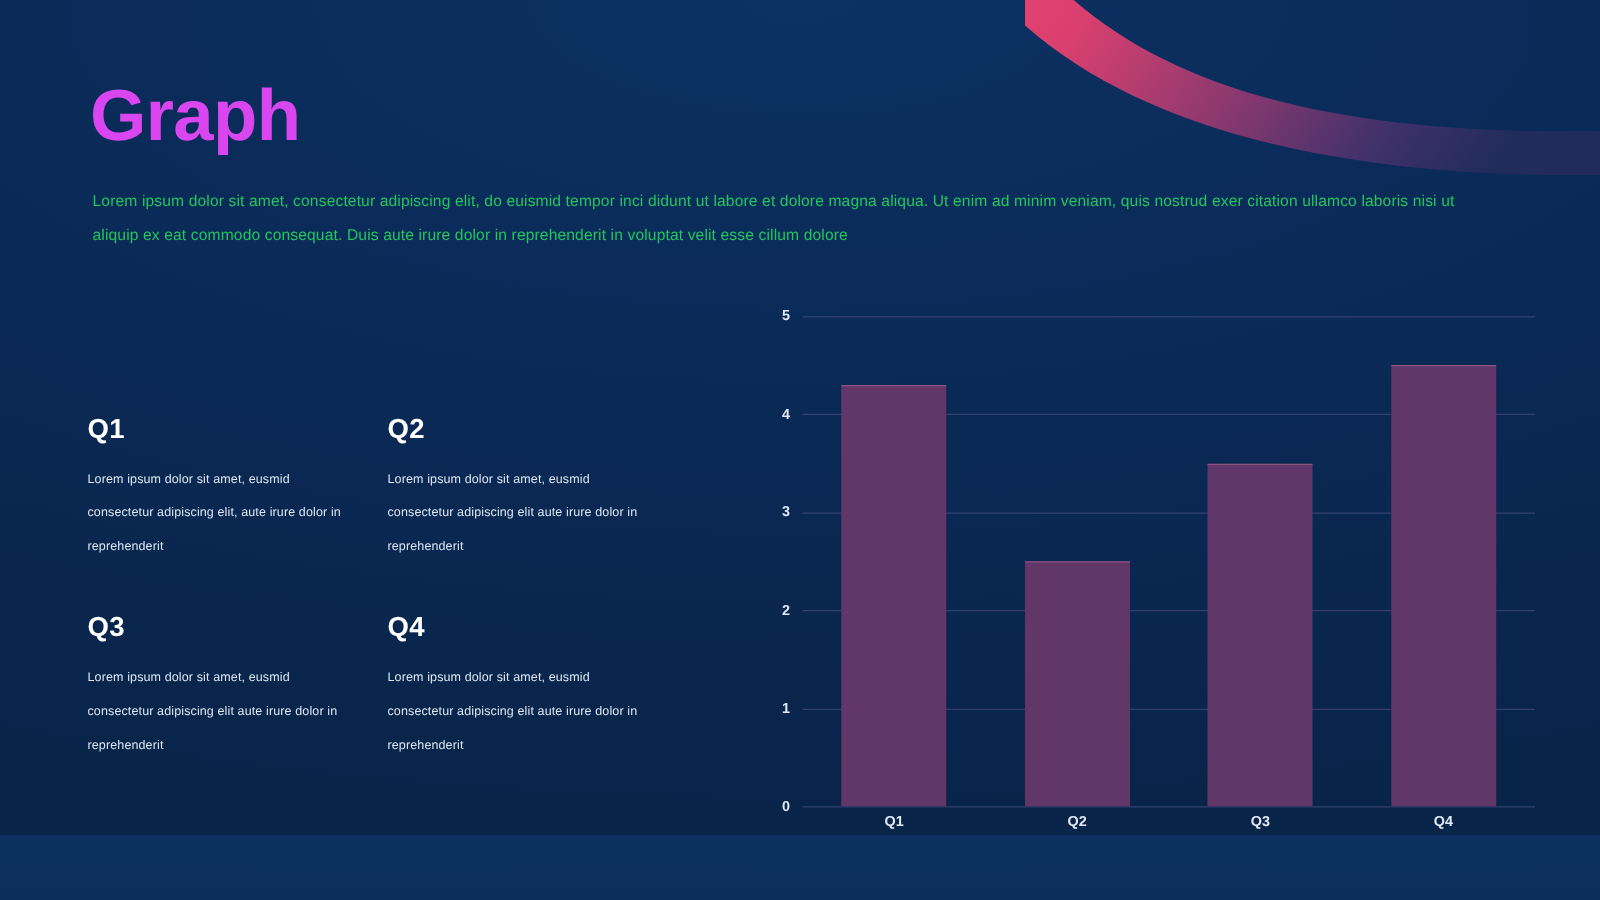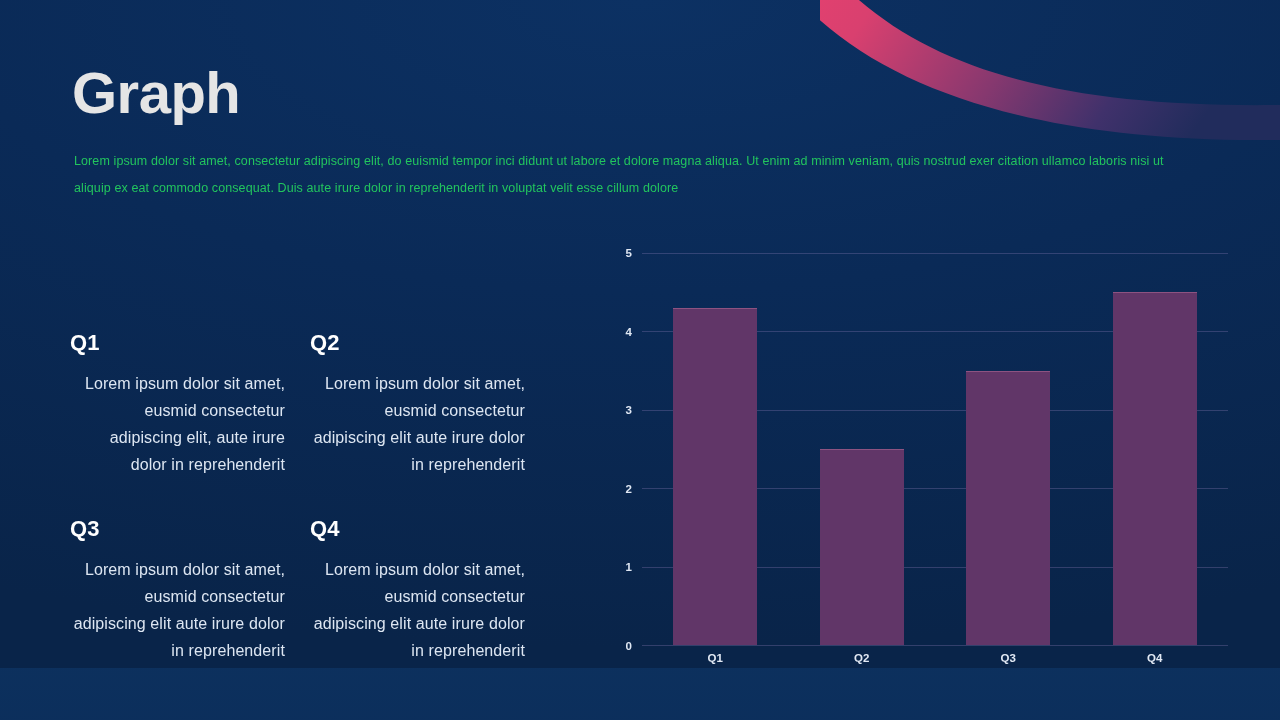--- a/index.html
+++ b/index.html
@@ -23,44 +23,43 @@
   }
   .swoosh-wrap{
     position:absolute; top:0; right:0; width:460px; height:140px;
     overflow:hidden; pointer-events:none;
   }
   .swoosh-wrap svg{ display:block; }
 
   
   .page-title{
     position:absolute; left:72px; top:64px;
-    font-size:58px; font-weight:700; color:#e5e5e5;
+    font-size:58px; font-weight:700; color:#d946ef;
     letter-spacing:-0.5px; line-height:1;
   }
   .intro{
     position:absolute; left:74px; top:148px; width:1122px;
     font-size:12.5px; color:#22c55e; line-height:27px;
     letter-spacing:.1px; font-weight:400;
   }
 
   
   .quarters{
     position:absolute; left:70px; top:330px; width:480px;
   }
   .q-row{ display:flex; }
   .q-row + .q-row{ margin-top:38px; }
   .q-block{ width:240px; }
   .q-title{
     font-size:22px; font-weight:700; color:#ffffff;
     margin-bottom:14px; letter-spacing:.2px;
   }
   .q-text{
-    font-size:16px; color:#dde6f2; line-height:27px; letter-spacing:.1px;
+    font-size:10px; color:#dde6f2; line-height:27px; letter-spacing:.1px;
     max-width:215px;
-    text-align:right;
   }
 
   
   .chart{
     position:absolute; left:608px; top:240px;
     width:626px; height:430px;
   }
   .plot{
     position:absolute; left:34px; top:13px;
     width:586px; height:392px;

